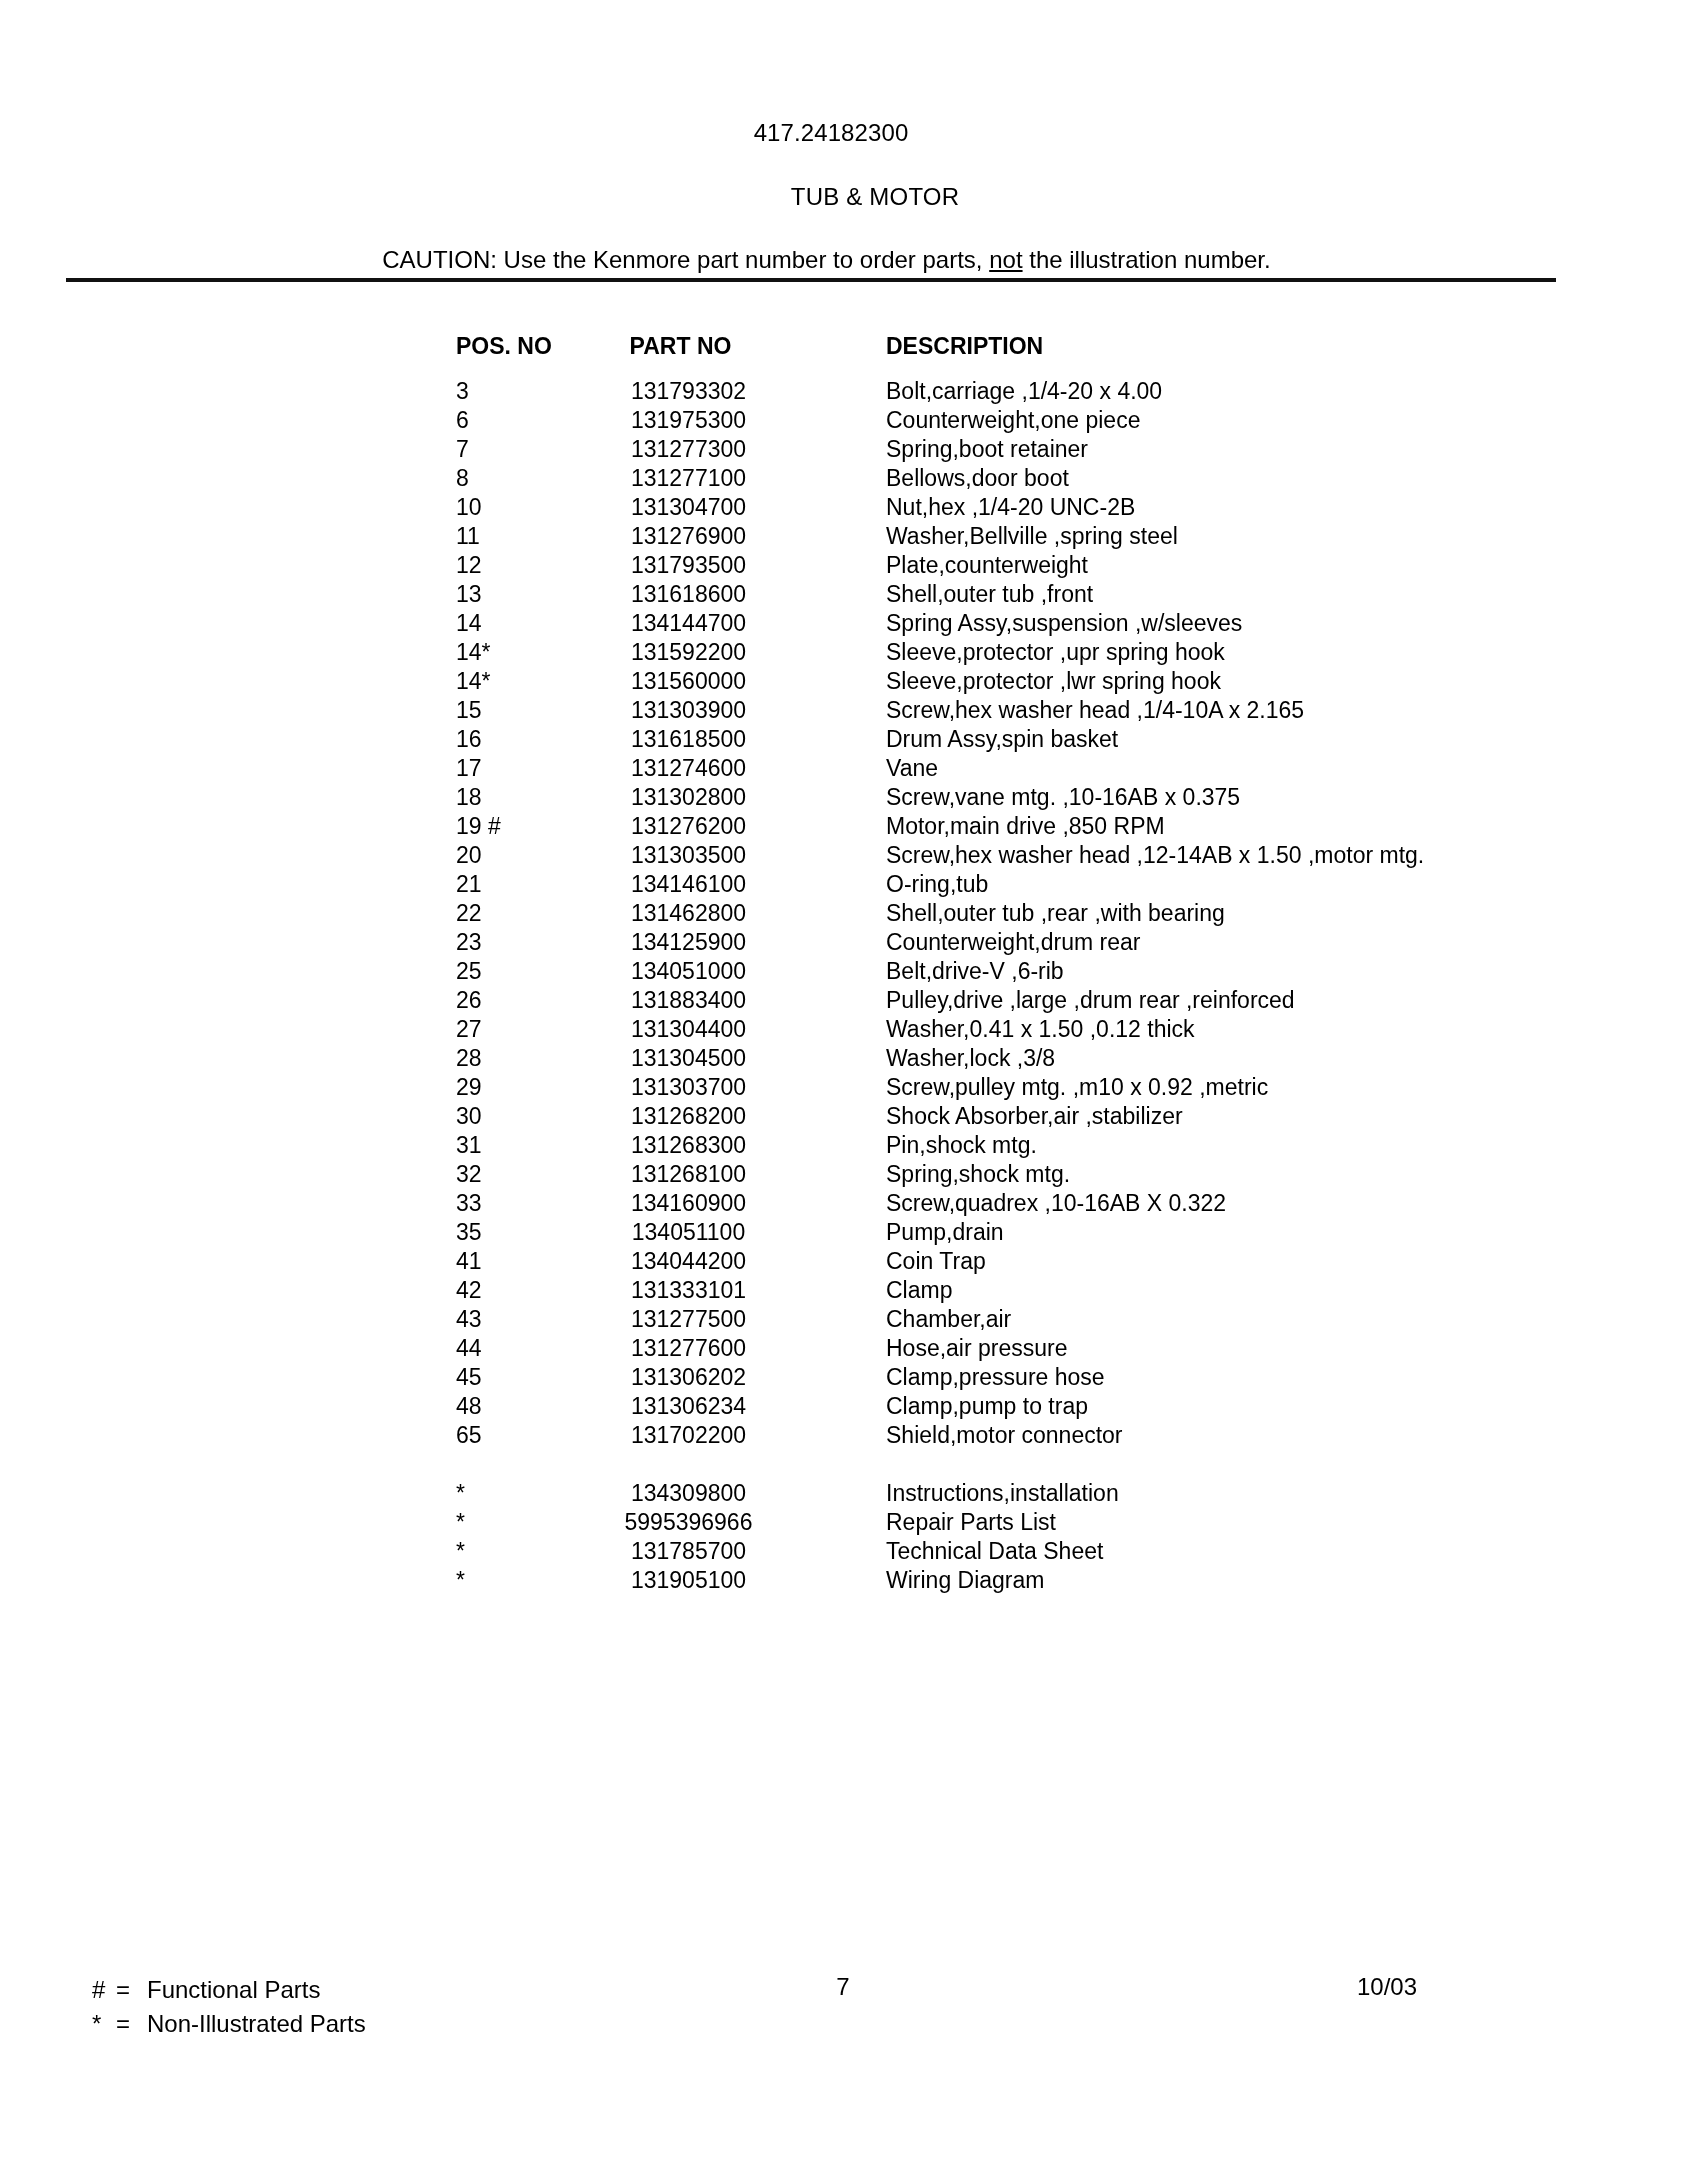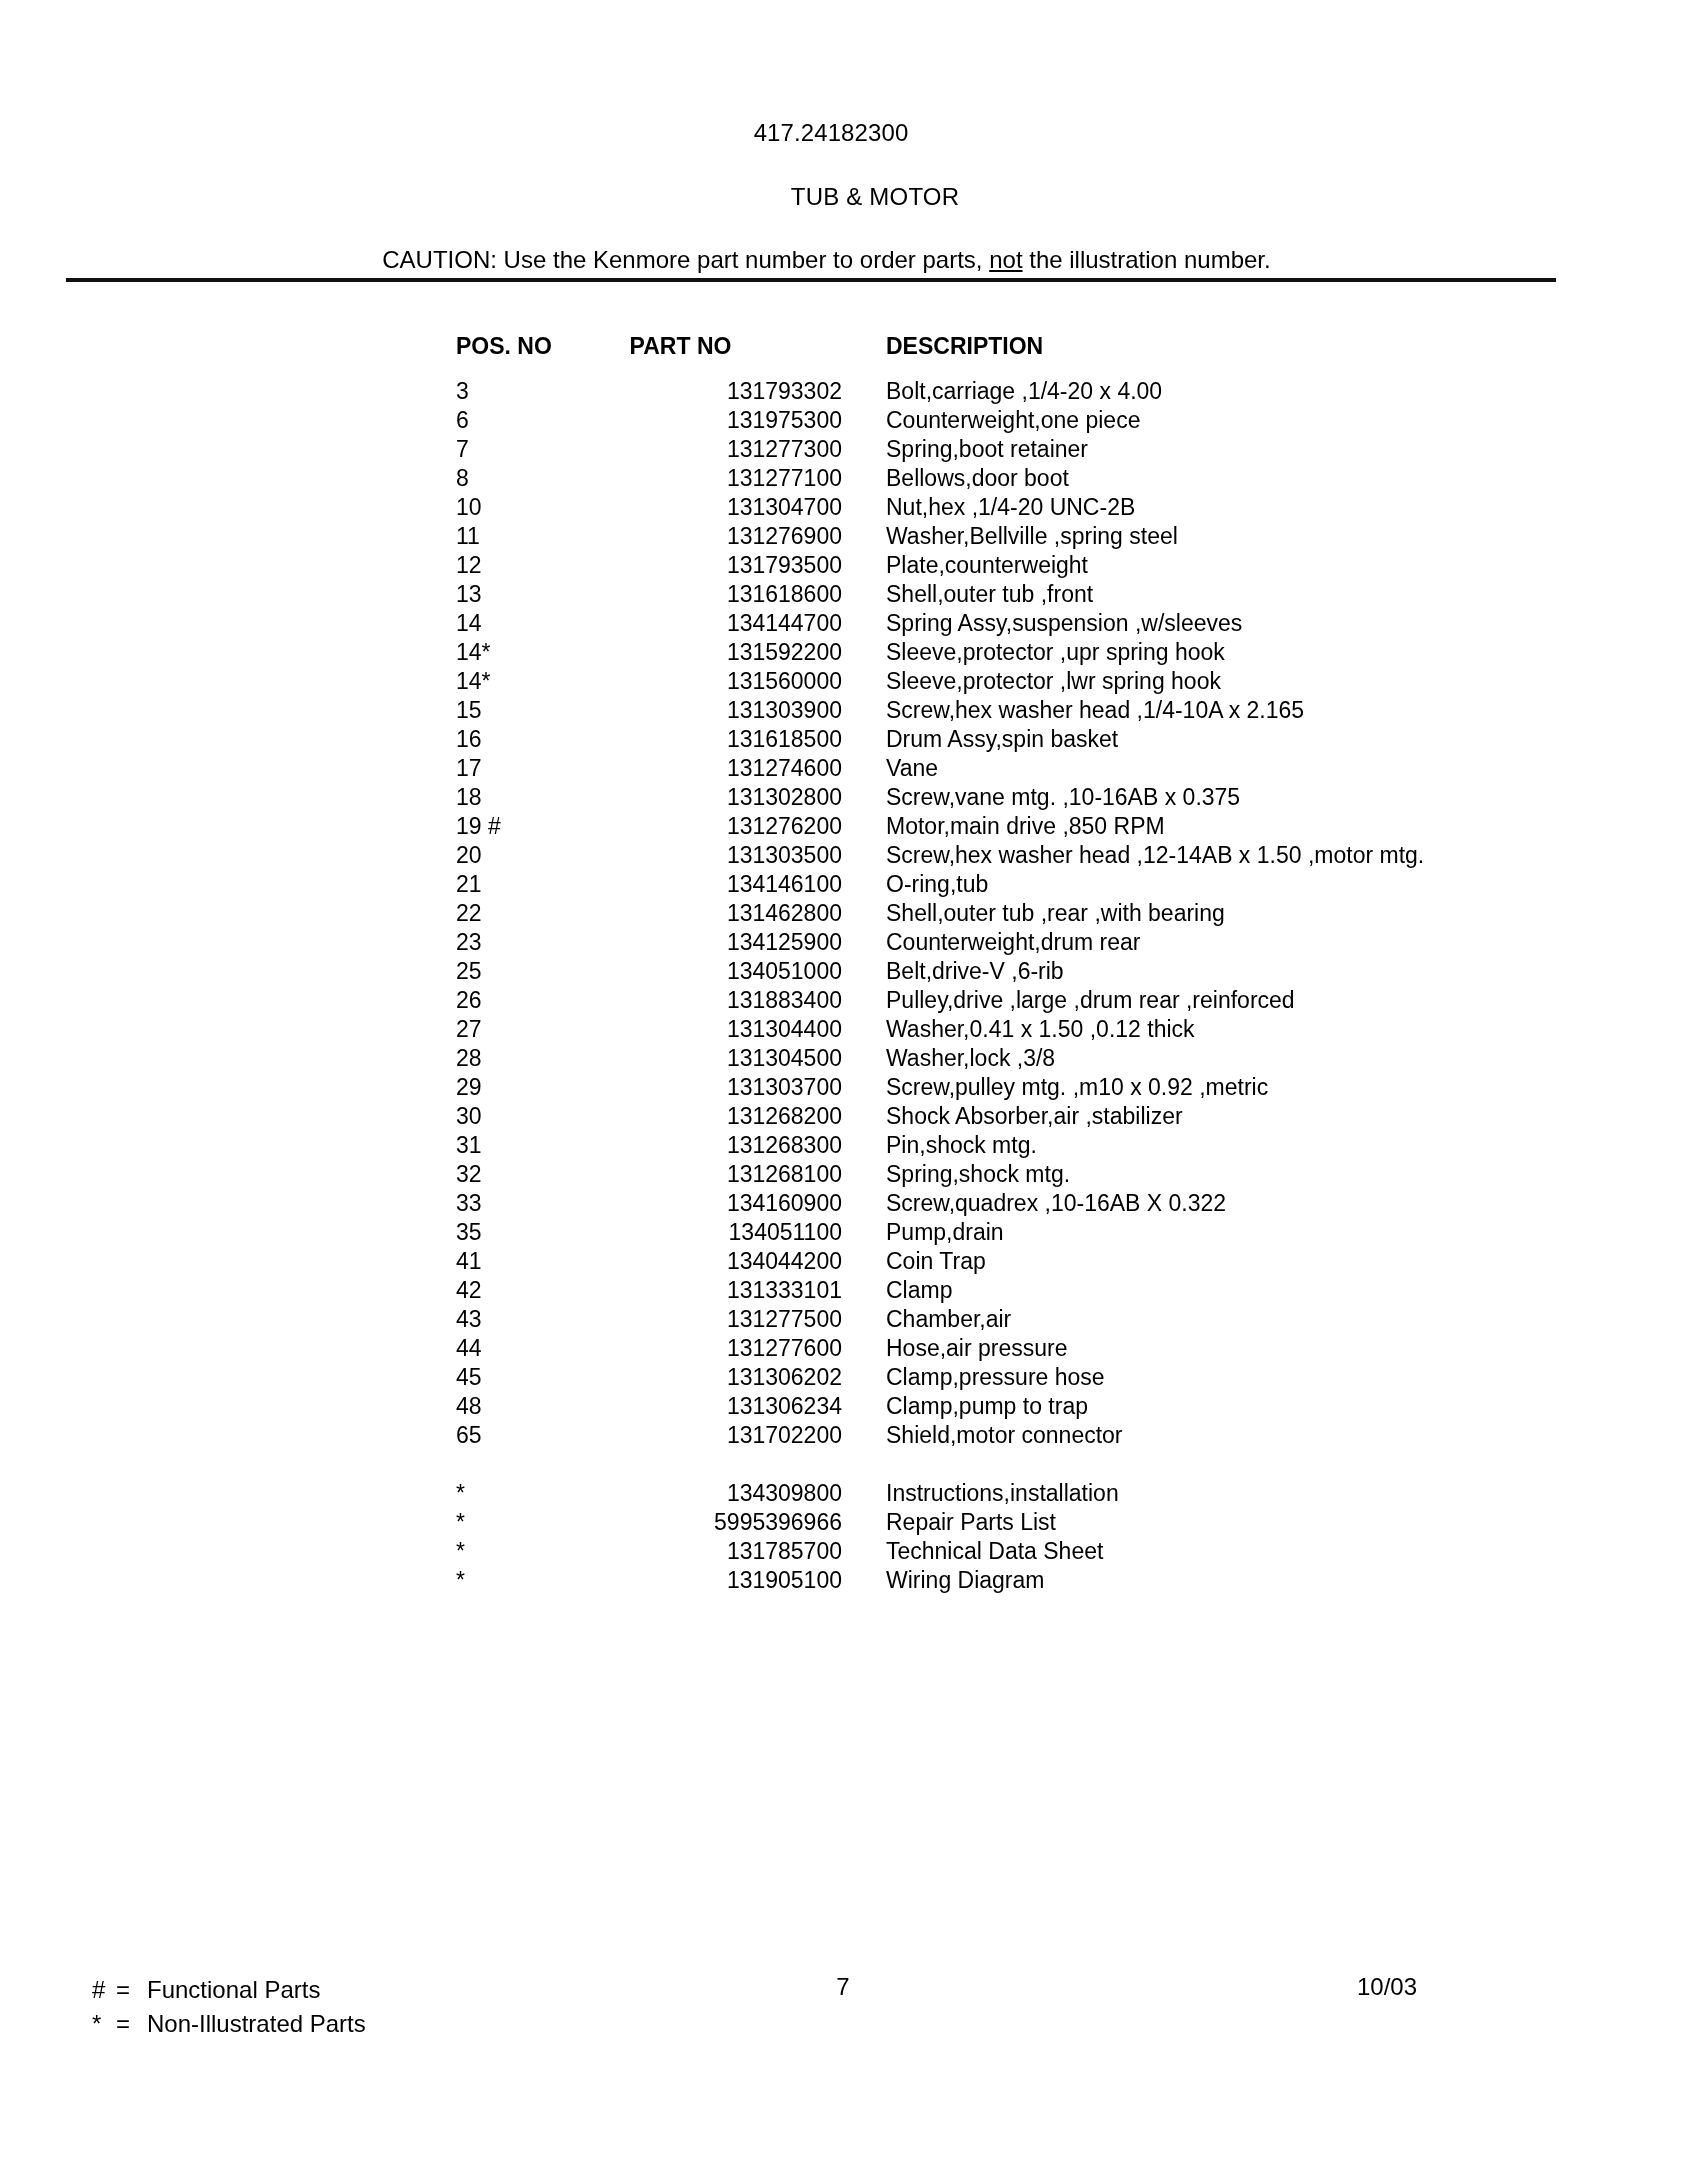--- a/index.html
+++ b/index.html
@@ -91,24 +91,24 @@
   }
 
   .c-pos {
     position: absolute;
     left: 456px;
     top: 0;
     text-align: left;
   }
   .c-part {
     position: absolute;
-    left: 601px;
+    left: 568px;
     top: 0;
     width: 241px;
-    text-align: right;
+    text-align: center;
   }
   .c-desc {
     position: absolute;
     left: 886px;
     top: 0;
     text-align: left;
   }
 
   .head-row .c-part {
     left: 569px;

